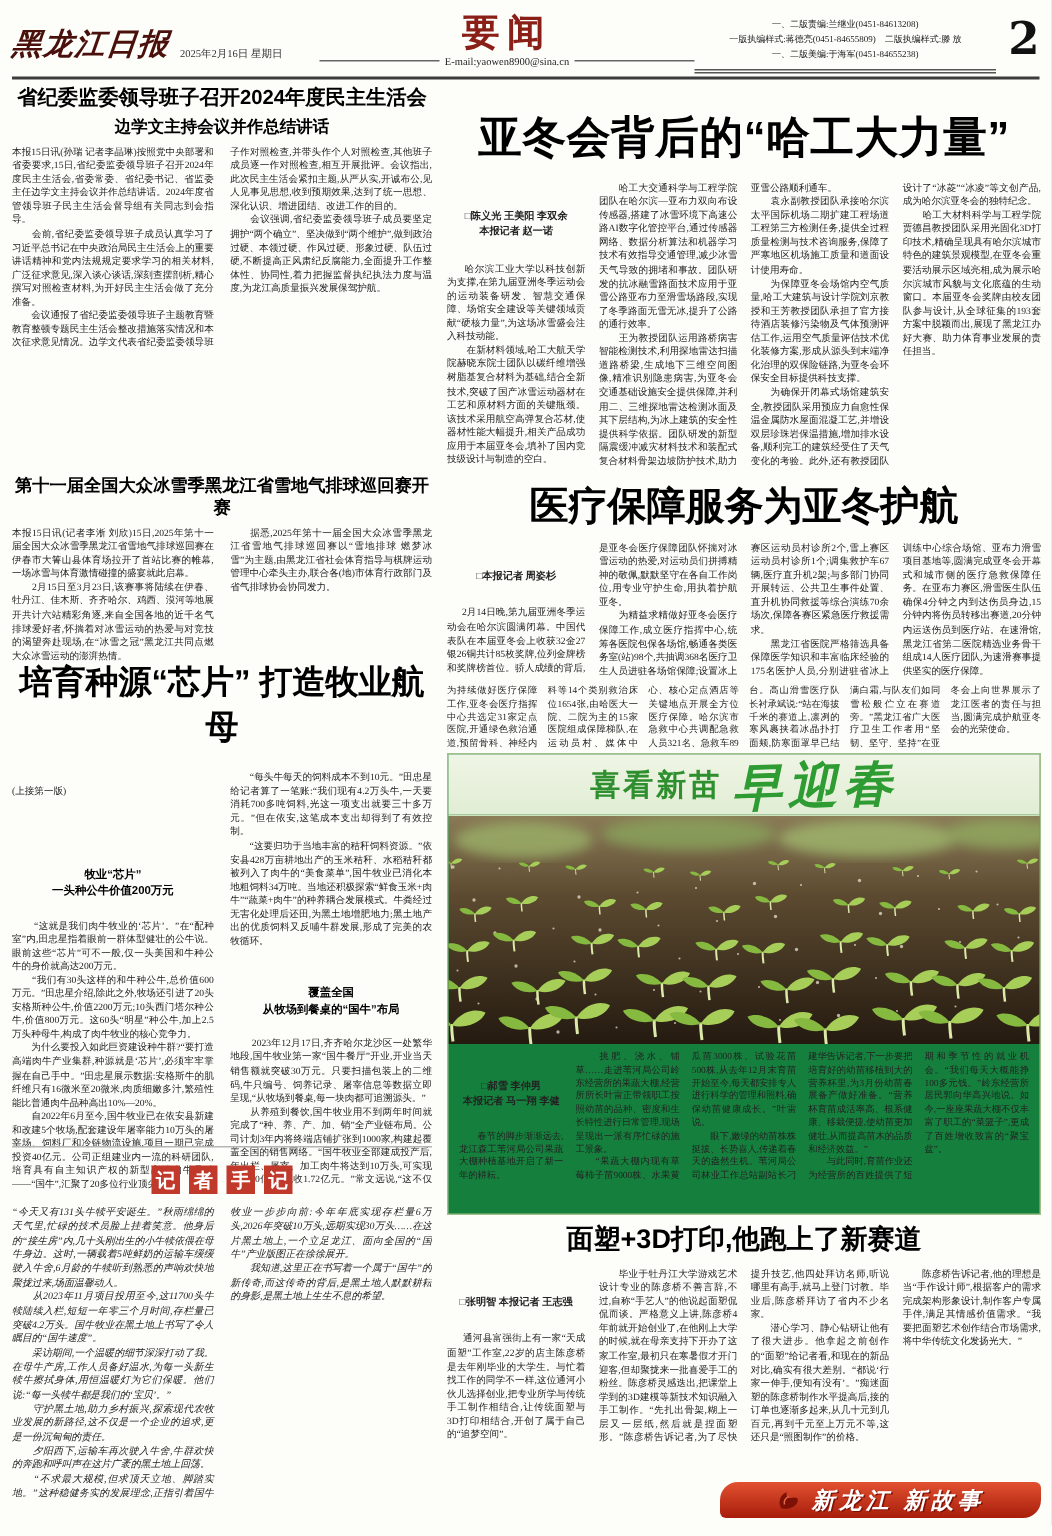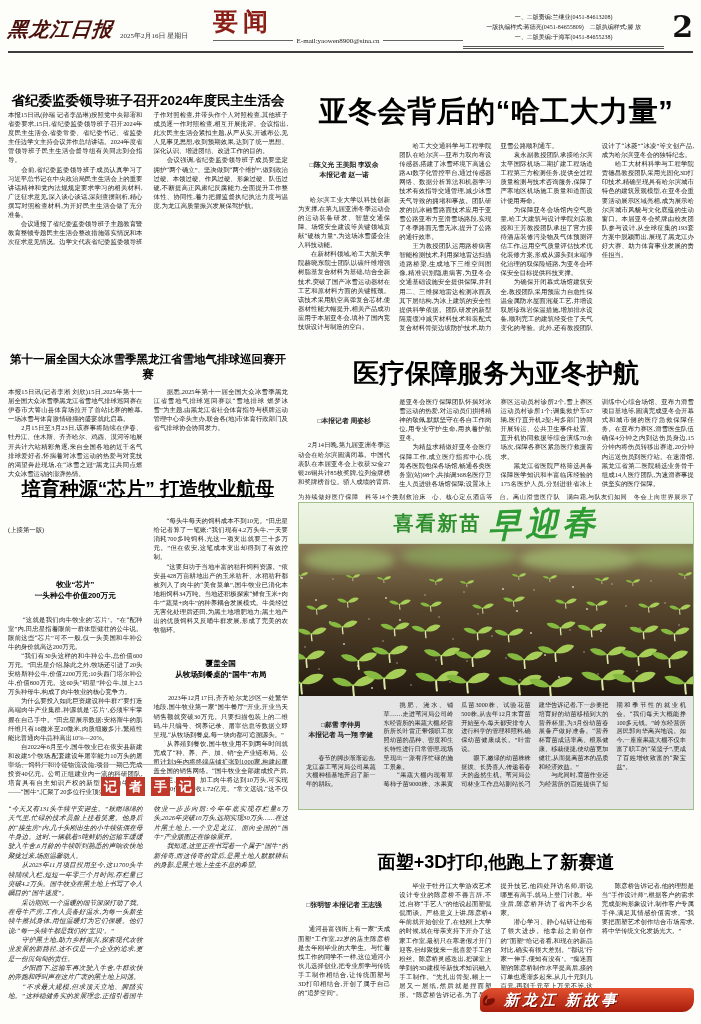--- a/index.html
+++ b/index.html
@@ -6,35 +6,35 @@
   .page{position:relative;width:701px;height:1024px;margin:0 auto;background:#fdfdfa;
         font-family:"Liberation Serif",serif;color:#1b1b1b;overflow:hidden;}
   .abs{position:absolute;}
 
   
   .masthead{top:6px;left:8px;right:8px;height:42px;display:flex;align-items:flex-start;}
   .mh-left{display:flex;align-items:flex-end;gap:7px;width:205px;padding-top:10px;}
   .logo{font-family:"DejaVu Serif",serif;font-weight:bold;font-style:italic;
         font-size:20px;color:#4a100b;letter-spacing:1px;transform:skewX(-6deg);white-space:nowrap;}
   .mh-date{font-size:7px;color:#333;padding-bottom:2px;white-space:nowrap;}
-  .mh-center{flex:1;text-align:left;padding-top:2px;}
+  .mh-center{flex:1;text-align:center;padding-top:2px;}
   .section-title{font-family:"DejaVu Serif",serif;font-weight:bold;font-size:25px;
         color:#8a1f18;letter-spacing:5px;line-height:1.1;}
   .email-row{display:flex;align-items:center;gap:4px;margin-top:1px;}
   .email-row .rule{flex:1;height:1px;background:#666;}
   .email-row span.em{font-size:7px;color:#222;white-space:nowrap;}
   .mh-right{width:230px;display:flex;align-items:flex-start;gap:8px;padding-top:6px;}
   .credits{flex:1;font-size:6px;color:#222;line-height:1.7;text-align:center;
         border-bottom:3px double #555;padding-bottom:3px;}
   .pageno{font-family:"DejaVu Serif",serif;font-size:30px;font-weight:bold;color:#111;line-height:1;}
   .header-rule{top:51px;left:8px;right:8px;border-top:2px solid #3d3d3d;}
 
   
   h2,h3{margin:0;font-family:"Liberation Sans",sans-serif;color:#000;}
-  .t-c{text-align:center;margin-top:36px;}
+  .t-c{text-align:center;}
   .body-text{font-size:6.4px;line-height:1.42;text-align:justify;white-space:pre-wrap;
         column-fill:auto;overflow:hidden;color:#222;}
   .cols2{column-count:2;column-gap:11px;}
   .cols4{column-count:4;column-gap:9px;}
   .cols5{column-count:5;column-gap:8px;}
   .cols6{column-count:6;column-gap:7px;}
   .byline{display:block;text-align:center;font-size:6.8px;font-weight:bold;
         white-space:pre-wrap;margin:1px 0 5px;line-height:1.5;}
   .sub-head{font-family:"Liberation Sans",sans-serif;font-weight:bold;font-size:7.6px;
         text-align:center;white-space:pre-wrap;line-height:1.5;margin:5px 0 4px;
@@ -46,54 +46,54 @@
   .sec-a1 h2{font-size:13.5px;}
   .sec-a1 h3{font-size:11px;margin:3px 0 5px;}
   .h-a1{height:140px;}
   .sec-a2{top:240px;left:8px;width:280px;}
   .sec-a2 h2{font-size:15px;margin-bottom:5px;}
   .h-a2{height:46px;}
   .sec-a3{top:316px;left:8px;width:280px;}
   .sec-a3 h2{font-size:11.5px;margin-bottom:5px;}
   .h-a3{height:96px;}
   .sec-a4{top:440px;left:8px;width:280px;}
-  .sec-a4 h2{font-size:19px;margin-bottom:5px;text-decoration:underline;}
+  .sec-a4 h2{font-size:22px;margin-bottom:5px;}
   .h-a4{height:290px;}
   .sec-sj{top:764px;left:8px;width:280px;height:252px;border-top:1px solid #b5b5b5;padding-top:12px;box-sizing:border-box;}
   .sj-head{display:flex;justify-content:center;gap:6px;margin-bottom:8px;}
   .sj-char{width:19px;height:19px;background:#c0392b;color:#fff;font-family:"Liberation Sans",sans-serif;
         font-weight:bold;font-size:13px;line-height:19px;text-align:center;}
   .sj-body{font-style:italic;font-size:6.6px;height:200px;}
 
   
-  .sec-hgd{top:56px;left:298px;width:396px;}
+  .sec-hgd{top:72px;left:298px;width:396px;}
   .sec-hgd h2{font-size:29px;letter-spacing:0.5px;margin-bottom:9px;}
   .h-hgd{height:192px;}
   .sec-yl{top:320px;left:298px;width:396px;}
   .sec-yl h2{font-size:26px;margin-bottom:6px;}
   .h-yl{height:92px;}
   .h-cont{height:52px;font-size:6.2px;margin-top:4px;}
 
   .sec-photo{top:502px;left:298px;width:396px;height:308px;border:1px solid #9fc08b;
-        background:#e5e5e5;box-sizing:border-box;}
+        background:#15803d;box-sizing:border-box;}
   .pf-head{height:40px;background:linear-gradient(#eff5e5,#e1edd4);display:flex;
         align-items:center;justify-content:center;gap:6px;border-bottom:1px solid #cfe0bd;}
   .pf-t1{color:#2f8f2f;font-size:20px;font-weight:bold;font-family:"Liberation Serif",serif;letter-spacing:2px;}
   .pf-t2{color:#2f9b33;font-size:33px;font-weight:bold;font-style:italic;
         font-family:"DejaVu Serif",serif;letter-spacing:4px;transform:rotate(-2deg);line-height:1;}
   .pf-photo{display:block;margin:0;}
   .pf-caption{padding:5px 7px 0;}
   .h-cap{height:96px;font-size:6.2px;}
 
   .sec-ms{top:814px;left:298px;width:396px;}
   .sec-ms h2{font-size:18px;margin-bottom:7px;}
   .h-ms{height:124px;}
 
   .banner{top:988px;left:480px;width:214px;height:24px;display:flex;align-items:center;
-        gap:6px;background:linear-gradient(180deg,#e25130,#a81d0b);
+        justify-content:center;gap:6px;background:linear-gradient(180deg,#e25130,#a81d0b);
         border-radius:12px 4px 12px 4px;color:#fff;font-family:"Liberation Sans",sans-serif;
         font-weight:bold;font-style:italic;font-size:15px;letter-spacing:3px;
         text-shadow:1px 1px 0 #7c1005;}
   .banner-icon{flex:0 0 auto;}
 </style>
 </head>
 <body>
 
 <div class="page">
 
@@ -116,20 +116,21 @@
         <div>一版执编样式:蒋德亮(0451-84655809)　二版执编样式:滕 放</div>
         <div>一、二版美编:于海军(0451-84655238)</div>
       </div>
       <div class="pageno">2</div>
     </div>
   </header>
   <div class="abs header-rule"></div>
 
   <section class="abs sec-a1">
     <h2 class="t-c">省纪委监委领导班子召开2024年度民主生活会</h2>
+    <h3 class="t-c">边学文主持会议并作总结讲话</h3>
     <div class="body-text cols2 h-a1">本报15日讯(孙瑞 记者李晶琳)按照党中央部署和省委要求,15日,省纪委监委领导班子召开2024年度民主生活会,省委常委、省纪委书记、省监委主任边学文主持会议并作总结讲话。2024年度省管领导班子民主生活会督导组有关同志到会指导。
 　　会前,省纪委监委领导班子成员认真学习了习近平总书记在中央政治局民主生活会上的重要讲话精神和党内法规规定要求学习的相关材料,广泛征求意见,深入谈心谈话,深刻查摆剖析,精心撰写对照检查材料,为开好民主生活会做了充分准备。
 　　会议通报了省纪委监委领导班子主题教育暨教育整顿专题民主生活会整改措施落实情况和本次征求意见情况。边学文代表省纪委监委领导班子作对照检查,并带头作个人对照检查,其他班子成员逐一作对照检查,相互开展批评。会议指出,此次民主生活会紧扣主题,从严从实,开诚布公,见人见事见思想,收到预期效果,达到了统一思想、深化认识、增进团结、改进工作的目的。
 　　会议强调,省纪委监委领导班子成员要坚定拥护“两个确立”、坚决做到“两个维护”,做到政治过硬、本领过硬、作风过硬、形象过硬、队伍过硬,不断提高正风肃纪反腐能力,全面提升工作整体性、协同性,着力把握监督执纪执法力度与温度,为龙江高质量振兴发展保驾护航。</div>
   </section>
 
 
   <section class="abs sec-a3">
     <h2 class="t-c">第十一届全国大众冰雪季黑龙江省雪地气排球巡回赛开赛</h2>
     <div class="body-text cols2 h-a3">本报15日讯(记者李淅 刘欣)15日,2025年第十一届全国大众冰雪季黑龙江省雪地气排球巡回赛在伊春市大箐山县体育场拉开了首站比赛的帷幕,一场冰雪与体育激情碰撞的盛宴就此启幕。

